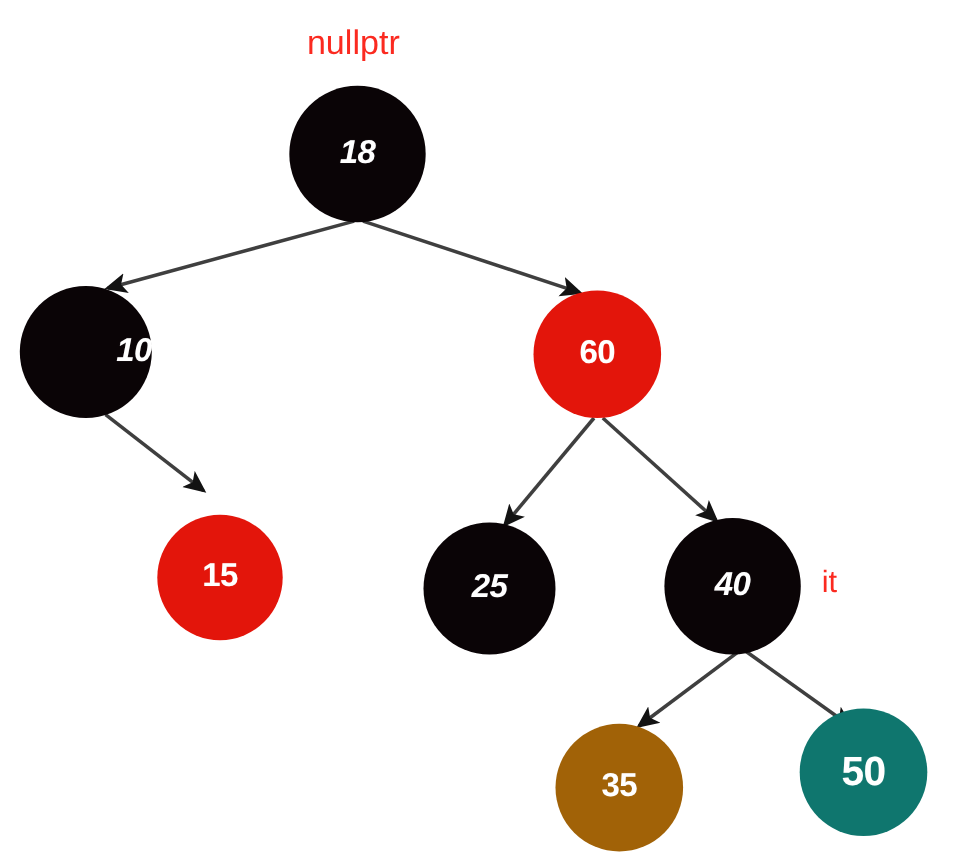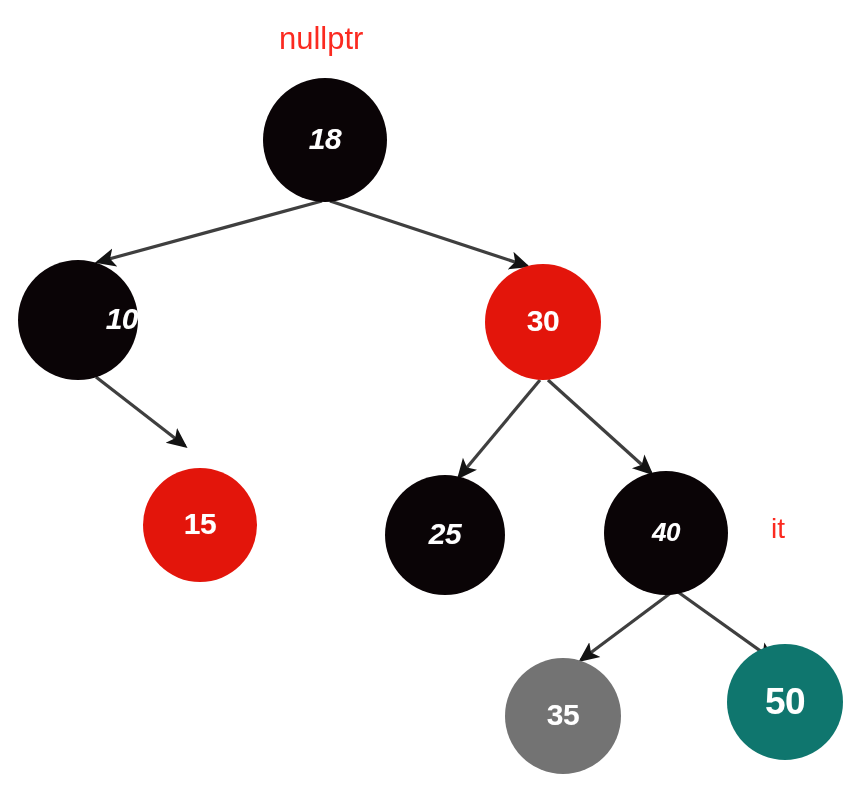--- a/index.html
+++ b/index.html
@@ -85,36 +85,36 @@
   </svg>
 
   <div id="nodes-group">
       <div class="tree-node black-node" style="left: 263px; top: 78px; width: 124px; height: 124px; font-size: 30px; background: rgb(10, 4, 6); color: rgb(255, 255, 255);">
         <span class="node-label">18</span>
       </div>
       <div class="tree-node black-node" style="left: 18px; top: 260px; width: 120px; height: 120px; font-size: 30px; background: rgb(10, 4, 6); color: rgb(255, 255, 255); justify-content: flex-end;">
         <span class="node-label">10</span>
       </div>
       <div class="tree-node red-node" style="left: 485px; top: 264px; width: 116px; height: 116px; font-size: 30px; background: rgb(227, 21, 11); color: rgb(255, 255, 255);">
-        <span class="node-label">30</span>
+        <span class="node-label">60</span>
       </div>
       <div class="tree-node red-node" style="left: 143px; top: 468px; width: 114px; height: 114px; font-size: 30px; background: rgb(227, 21, 11); color: rgb(255, 255, 255);">
         <span class="node-label">15</span>
       </div>
       <div class="tree-node black-node" style="left: 385px; top: 475px; width: 120px; height: 120px; font-size: 30px; background: rgb(10, 4, 6); color: rgb(255, 255, 255);">
         <span class="node-label">25</span>
       </div>
-      <div class="tree-node black-node" style="left: 604px; top: 471px; width: 124px; height: 124px; font-size: 26px; background: rgb(10, 4, 6); color: rgb(255, 255, 255);">
+      <div class="tree-node black-node" style="left: 604px; top: 471px; width: 124px; height: 124px; font-size: 30px; background: rgb(10, 4, 6); color: rgb(255, 255, 255);">
         <span class="node-label">40</span>
       </div>
-      <div class="tree-node red-node" style="left: 505px; top: 658px; width: 116px; height: 116px; font-size: 30px; background: #737373; color: rgb(255, 255, 255);">
+      <div class="tree-node red-node" style="left: 505px; top: 658px; width: 116px; height: 116px; font-size: 30px; background: #a16207; color: rgb(255, 255, 255);">
         <span class="node-label">35</span>
       </div>
       <div class="tree-node red-node" style="left: 727px; top: 644px; width: 116px; height: 116px; font-size: 37px; background: #0f766e; color: rgb(255, 255, 255);">
         <span class="node-label">50</span>
       </div>
     </div>
   <div id="annotations-group">
       <div class="annotation" style="left: 279px; top: 23px; font-size: 31px; color: rgb(251, 42, 32); text-align: right;">nullptr</div>
-      <div class="annotation" style="left: 747px; top: 515px; font-size: 28px; color: rgb(251, 42, 32); margin-left: 24px;">it</div>
+      <div class="annotation" style="left: 747px; top: 515px; font-size: 28px; color: rgb(251, 42, 32);">it</div>
     </div>
 
 </div>
 
 </body></html>

